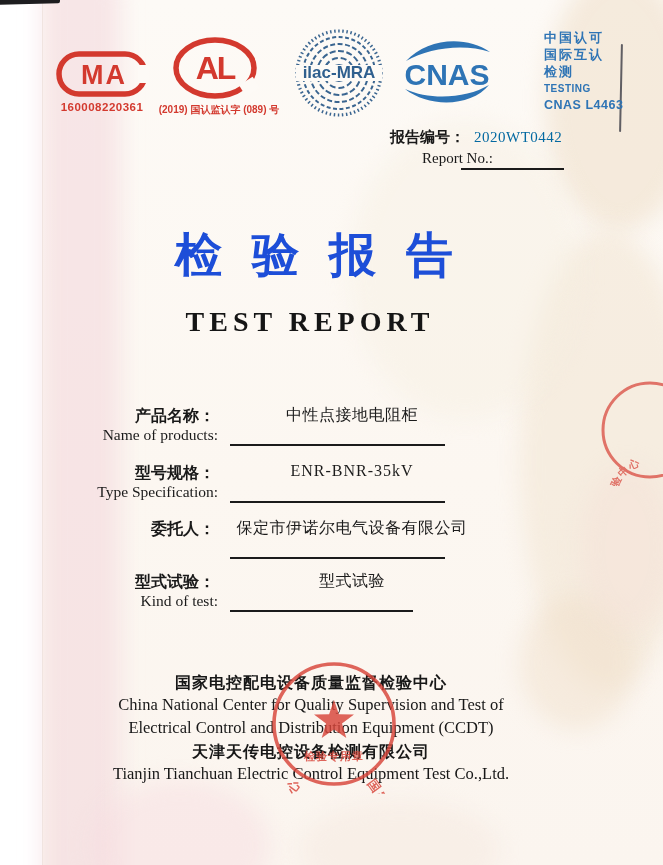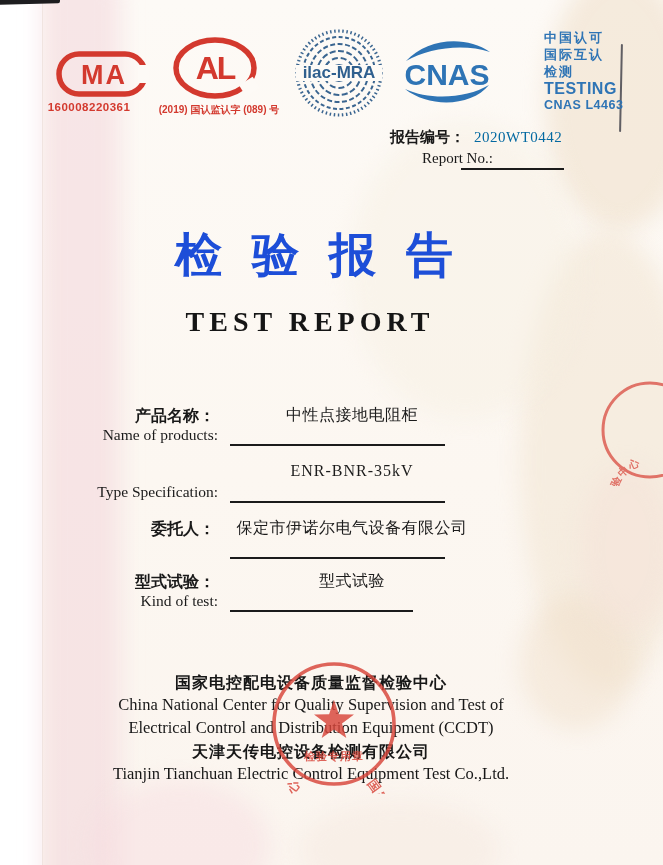--- a/index.html
+++ b/index.html
@@ -18,27 +18,27 @@
   .s6{left:300px;top:800px;width:200px;height:100px;background:rgba(244,230,220,.4);}
   .s7{left:520px;top:595px;width:115px;height:135px;background:rgba(240,222,200,.45);}
   .s8{left:580px;top:465px;width:95px;height:165px;background:rgba(246,225,215,.5);}
   .scan-sliver{position:absolute;left:-2px;top:-1px;width:62px;height:5px;background:#1d1d1f;
                transform:rotate(-1.6deg);border-radius:2px;}
   .paper-edge{position:absolute;left:620px;top:44px;width:2px;height:88px;background:#45454d;
               opacity:.85;transform:rotate(1.2deg);border-radius:2px;}
 
   
   .logo{position:absolute;}
-  .cma-num{position:absolute;left:37px;top:101px;width:104px;text-align:center;
+  .cma-num{position:absolute;left:50px;top:101px;width:104px;text-align:center;
            font-size:11.5px;font-weight:700;color:#d3392e;letter-spacing:.5px;}
   .cal-cap{position:absolute;left:155px;top:103px;width:128px;text-align:center;
            font-size:10px;font-weight:700;color:#d3392e;}
   .cnas-side{position:absolute;left:500px;top:29px;color:#2e74b5;font-weight:700;line-height:17px;margin-left:44px;}
   .cnas-side .cnl{font-size:13px;letter-spacing:2px;}
-  .cnas-side .enl{font-size:16px;letter-spacing:.5px;}
+  .cnas-side .enl{font-size:10px;letter-spacing:.5px;}
 
   
   .repno-cn{position:absolute;left:390px;top:128px;font-size:15px;font-weight:700;color:#191919;}
   .repno-val{position:absolute;left:474px;top:129px;font-size:15px;color:#0369a1;
              font-family:"Liberation Serif","DejaVu Serif",serif;letter-spacing:.5px;}
   .repno-en{position:absolute;left:390px;top:150px;font-size:15px;color:#191919;
             font-family:"Liberation Serif","DejaVu Serif",serif;margin-left:32px;}
   .repno-line{position:absolute;left:461px;top:168px;width:103px;height:2px;background:#1b1b1b;}
 
   
@@ -144,20 +144,21 @@
   <div class="title-cn">检验报告</div>
   <div class="title-en">TEST REPORT</div>
 
   <div class="field f1">
     <div class="lbl-cn">产品名称：</div>
     <div class="lbl-en">Name of products:</div>
     <div class="fval">中性点接地电阻柜</div>
     <div class="fline"></div>
   </div>
   <div class="field f2">
+    <div class="lbl-cn">型号规格：</div>
     <div class="lbl-en">Type Specification:</div>
     <div class="fval" style="letter-spacing:1px;">ENR-BNR-35kV</div>
     <div class="fline"></div>
   </div>
   <div class="field f3">
     <div class="lbl-cn">委托人：</div>
     <div class="fval">保定市伊诺尔电气设备有限公司</div>
     <div class="fline"></div>
   </div>
   <div class="field f4">

